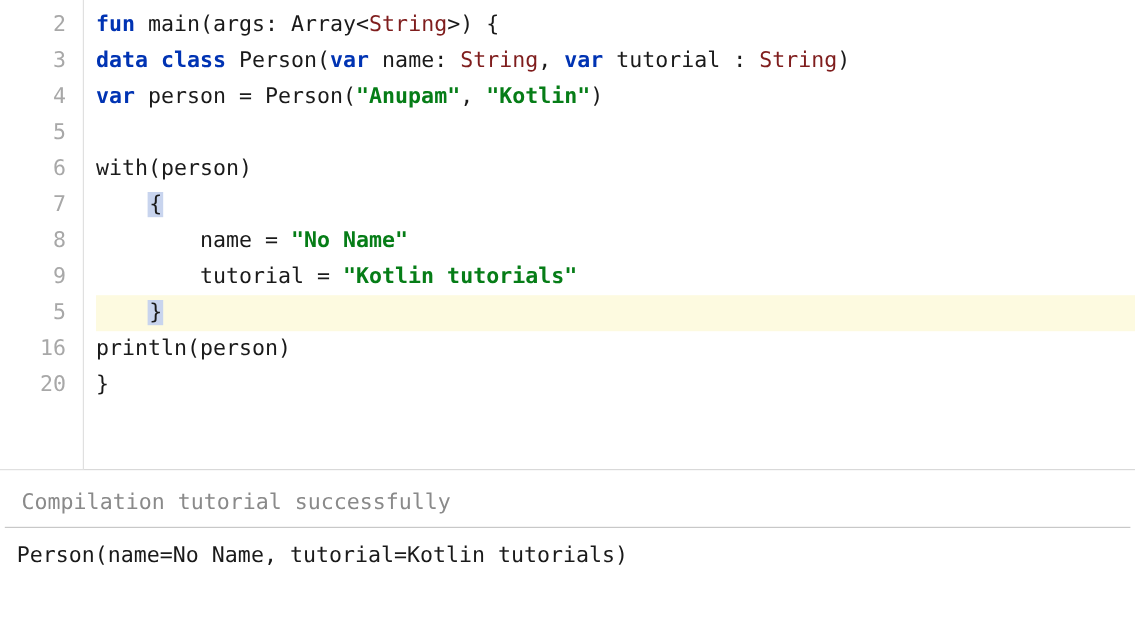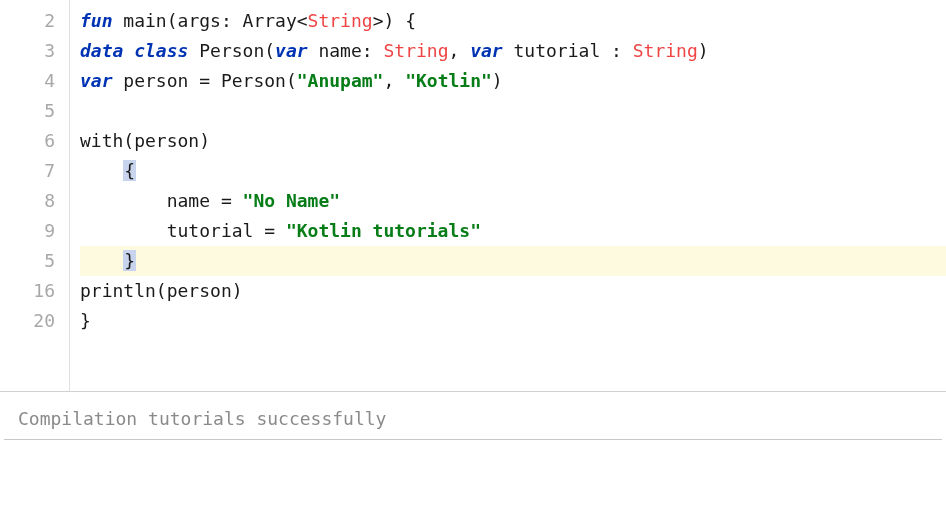--- a/index.html
+++ b/index.html
@@ -40,22 +40,22 @@
       white-space: pre;
       position: relative;
     }
     .code-line {
       height: 30px;
       position: relative;
     }
     .code-line.highlighted {
       background: #fdfae0;
     }
-    .kw { color: #0033b3; font-weight: 600; font-style: italic; }
-    .type { color: #ef4444; }
+    .kw { color: #0033b3; font-weight: 600; }
+    .type { color: #7f1d1d; }
     .str { color: #067d17; font-weight: 600; }
     .plain { color: #1a1a1a; }
     .bracket-hl {
       background: #c8d4ee;
       padding: 0 1px;
     }
     .output-pane {
       background: #ffffff;
     }
     .status-line {
@@ -89,15 +89,16 @@
       <div>8</div>
       <div>9</div>
       <div>5</div>
       <div>16</div>
       <div>20</div>
     </div>
   <div class="code-area" id="code-area"><div class="code-line"><span class="kw">fun</span><span class="plain"> </span><span class="plain">main(args: Array&lt;</span><span class="type">String</span><span class="plain">&gt;) {</span></div><div class="code-line"><span class="kw">data class</span><span class="plain"> </span><span class="plain">Person(</span><span class="kw">var</span><span class="plain"> name: </span><span class="type">String</span><span class="plain">, </span><span class="kw">var</span><span class="plain"> tutorial : </span><span class="type">String</span><span class="plain">)</span></div><div class="code-line"><span class="kw">var</span><span class="plain"> person = Person(</span><span class="str">"Anupam"</span><span class="plain">, </span><span class="str">"Kotlin"</span><span class="plain">)</span></div><div class="code-line">&nbsp;</div><div class="code-line"><span class="plain">with(person)</span></div><div class="code-line"><span class="plain">    </span><span class="plain bracket-hl">{</span></div><div class="code-line"><span class="plain">        name = </span><span class="str">"No Name"</span></div><div class="code-line"><span class="plain">        tutorial = </span><span class="str">"Kotlin tutorials"</span></div><div class="code-line highlighted"><span class="plain">    </span><span class="plain bracket-hl">}</span></div><div class="code-line"><span class="plain">println(person)</span></div><div class="code-line"><span class="plain">}</span></div></div>
 </div>
 
 <div class="output-pane">
-  <div class="status-line">Compilation tutorials successfully</div>
+  <div class="status-line">Compilation tutorial successfully</div>
   <div class="separator"></div>
+  <div class="output-line">Person(name=No Name, tutorial=Kotlin tutorials)</div>
 </div>
 
 </body></html>

